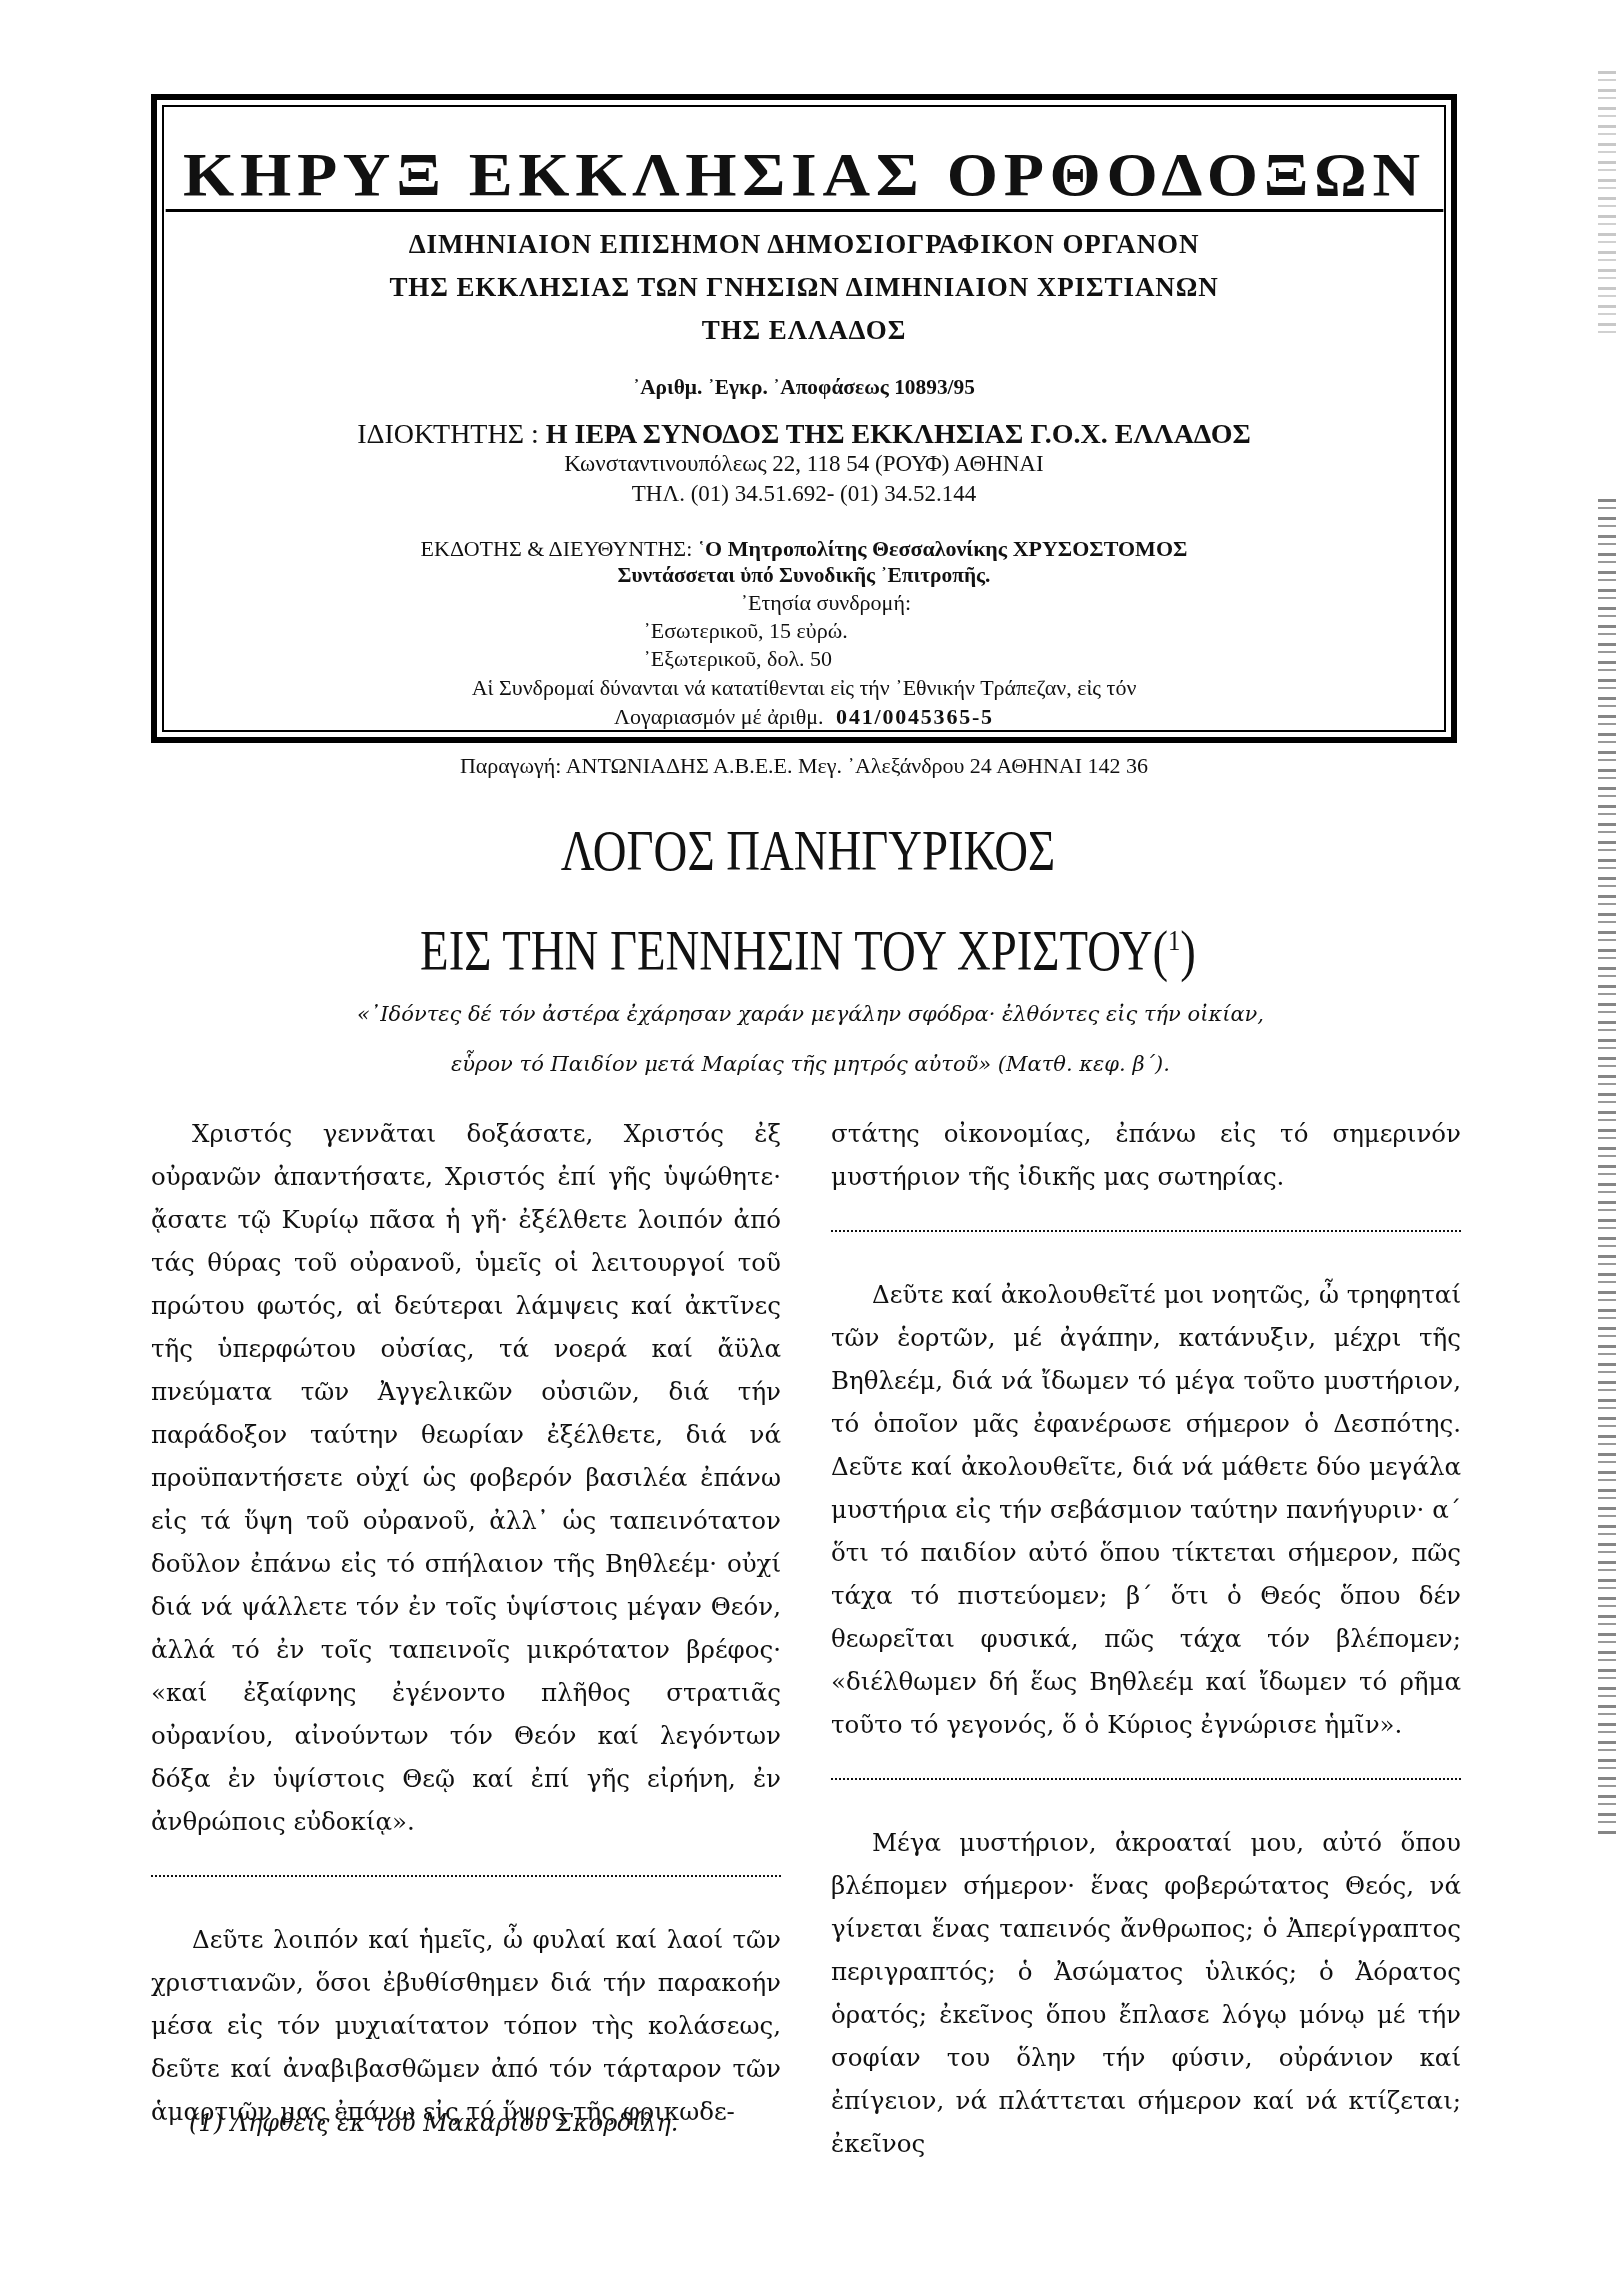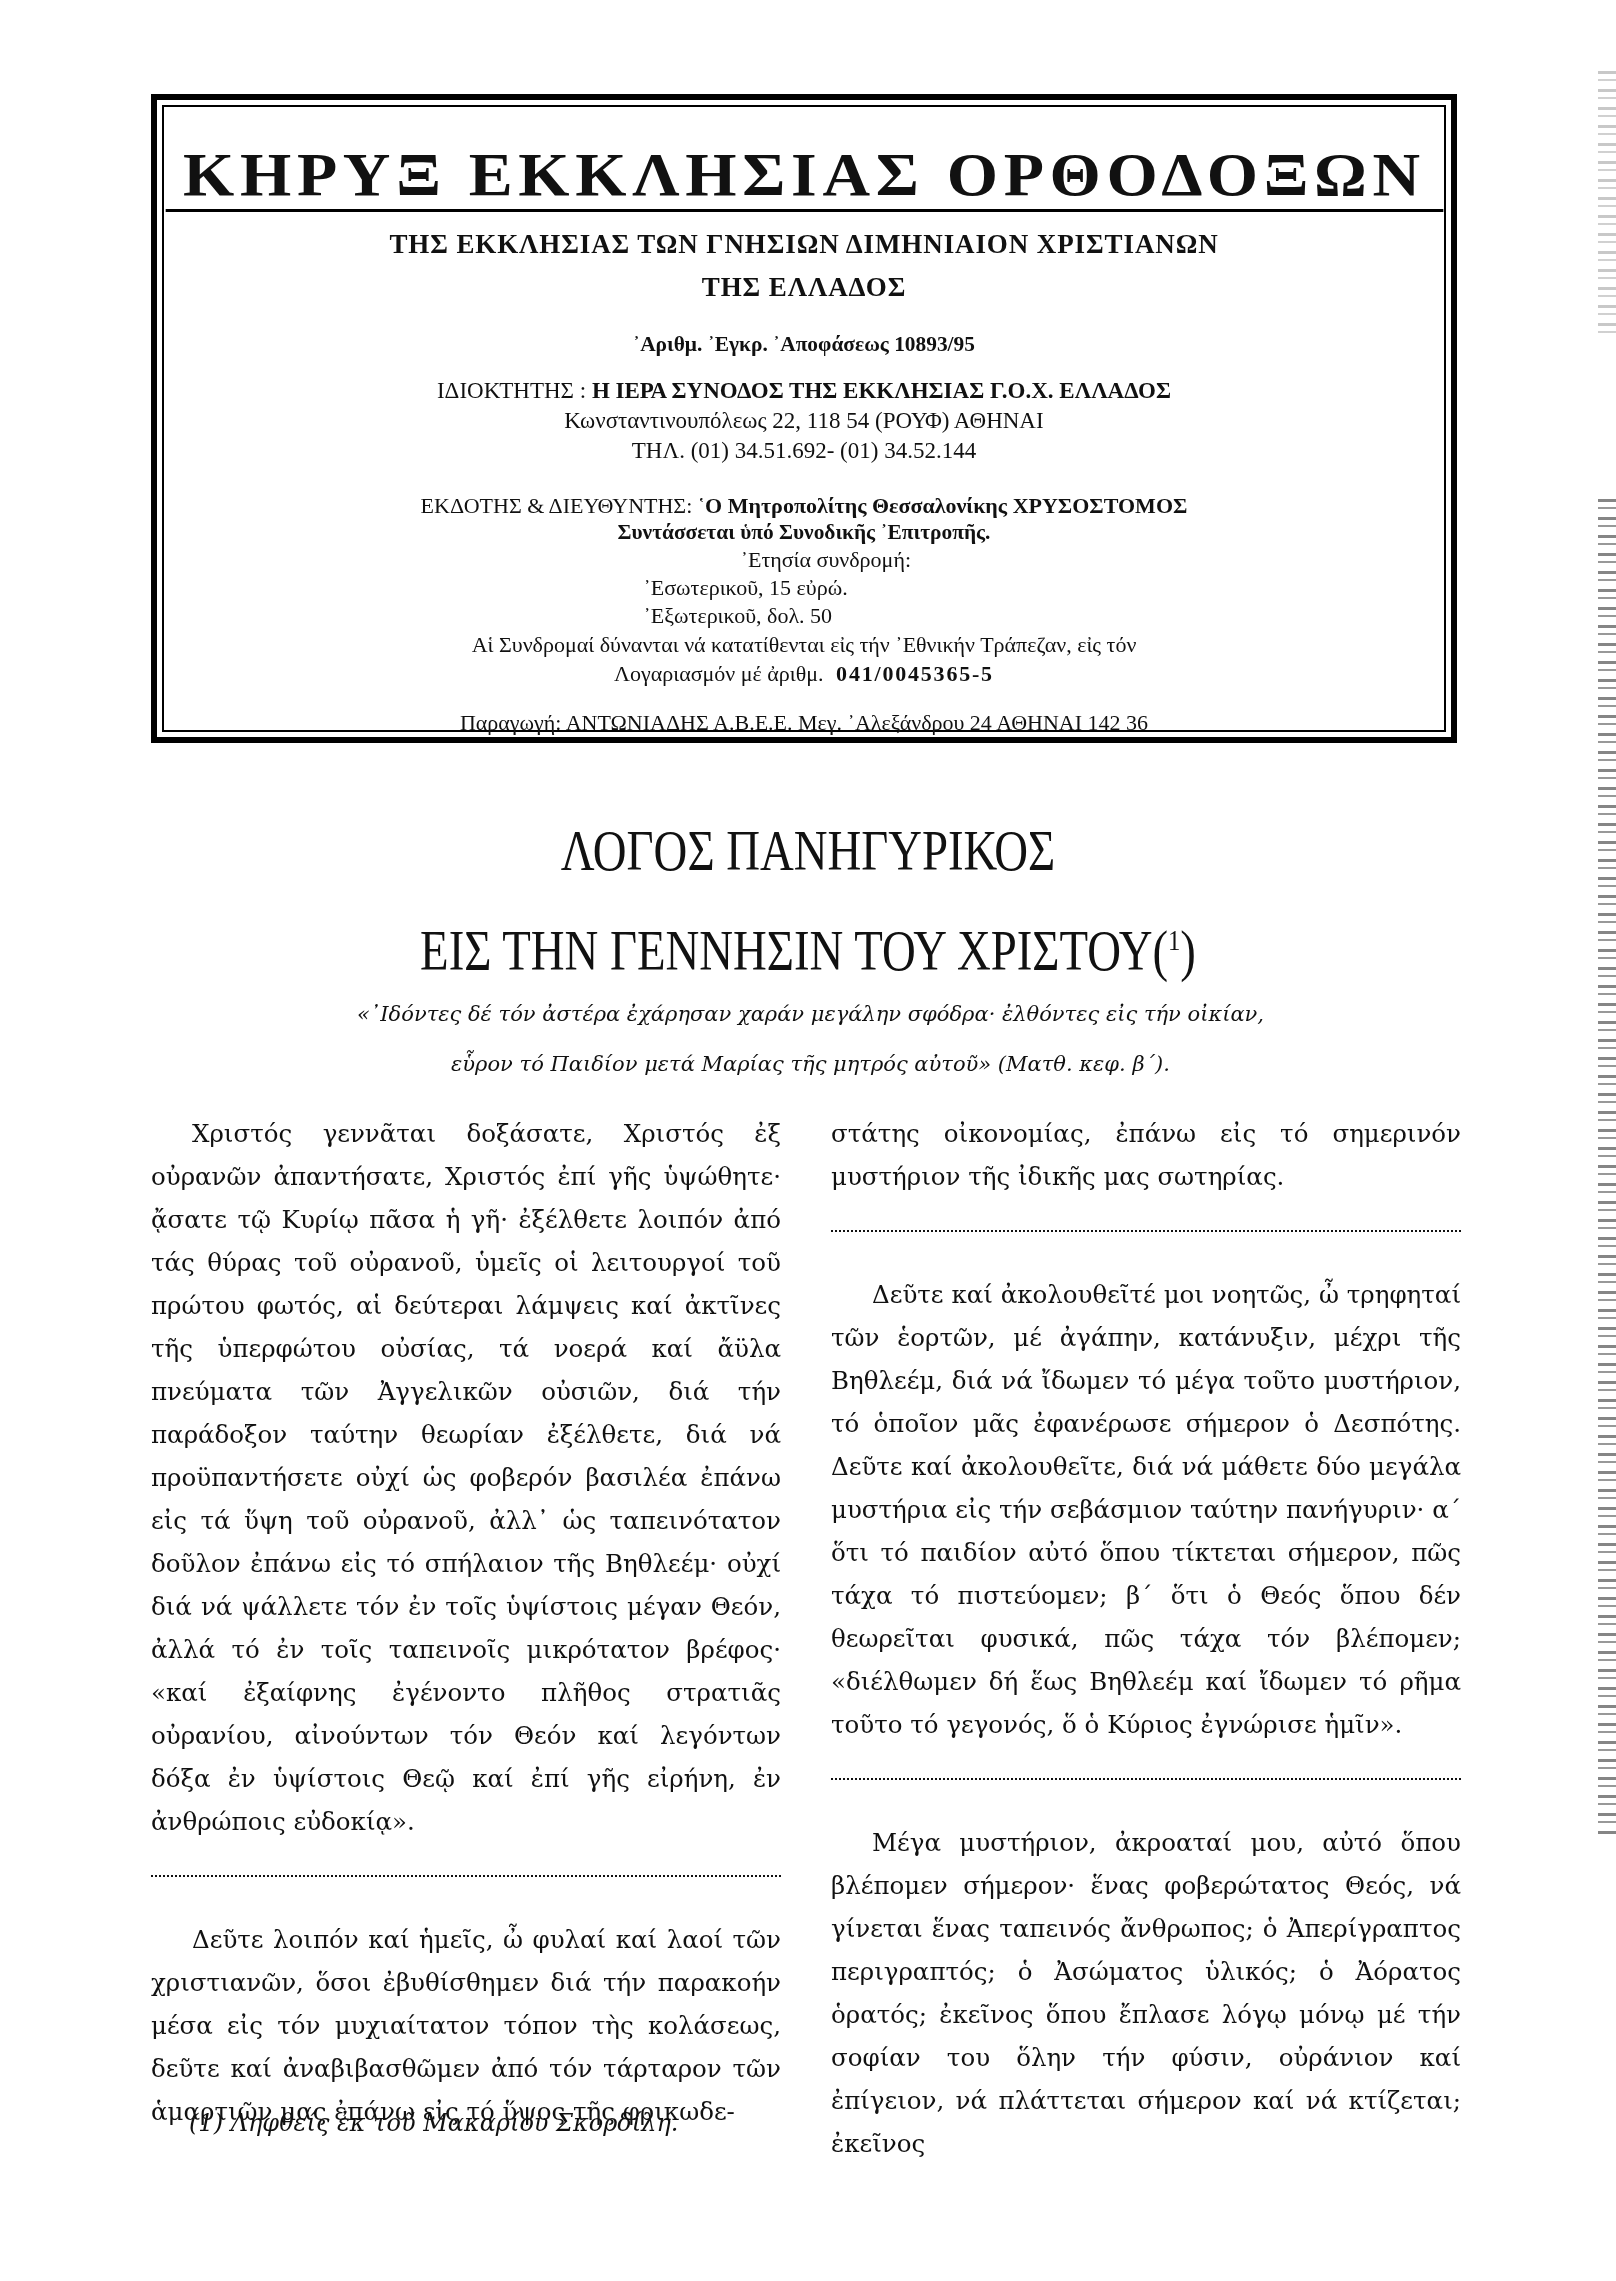--- a/index.html
+++ b/index.html
@@ -29,21 +29,21 @@
     font-size: 61px; letter-spacing: 5.3px; line-height: 1;
     font-variant: small-caps;
     border-bottom: 3.6px solid #000; padding: 0 16px 3.6px;
     transform: scaleX(1.08);
   }
   .mh-sub {
     font-family: "Liberation Serif", serif; font-weight: bold;
     font-size: 27px; line-height: 43px; letter-spacing: 0.9px; margin-top: 10.7px;
   }
   .mh-reg { font-family: "Liberation Serif", serif; font-weight: bold; font-size: 21.4px; margin-top: 23px; }
-  .mh-owner { font-family: "Liberation Serif", serif; font-size: 23px; margin-top: 19.6px; line-height: 30px; }
+  .mh-owner { font-family: "Liberation Serif", serif; font-size: 28px; margin-top: 19.6px; line-height: 30px; }
   .mh-owner b { font-weight: bold; }
   .mh-line { font-family: "Liberation Serif", serif; font-size: 23px; line-height: 30px; }
   .mh-editor { font-family: "Liberation Serif", serif; font-size: 22px; margin-top: 26px; line-height: 27px; }
   .mh-compiled { font-family: "Liberation Serif", serif; font-weight: bold; font-size: 21.4px; line-height: 27px; }
   .mh-sub-row {
     display: flex; justify-content: center; align-items: center;
     font-family: "Liberation Serif", serif; font-size: 22px; line-height: 28px; flex-direction: column;
   }
   .mh-sub-row .lbl { width: 267px; text-align: right; padding-right: 53px; }
   .mh-sub-row .vals { text-align: left; width: 321px; }
@@ -84,20 +84,21 @@
 </head>
 <body>
 
 <div class="scan-edge"></div>
 <div class="scan-edge scan-edge2"></div>
 
 <div class="masthead">
   <div class="masthead-inner">
     <div class="mh-title">ΚΗΡΥΞ ΕΚΚΛΗΣΙΑΣ ΟΡΘΟΔΟΞΩΝ</div>
     <div class="mh-sub">
+      <div>ΔΙΜΗΝΙΑΙΟΝ ΕΠΙΣΗΜΟΝ ΔΗΜΟΣΙΟΓΡΑΦΙΚΟΝ ΟΡΓΑΝΟΝ</div>
       <div>ΤΗΣ ΕΚΚΛΗΣΙΑΣ ΤΩΝ ΓΝΗΣΙΩΝ ΔΙΜΗΝΙΑΙΟΝ ΧΡΙΣΤΙΑΝΩΝ</div>
       <div>ΤΗΣ ΕΛΛΑΔΟΣ</div>
     </div>
     <div class="mh-reg">᾿Αριθμ. ᾿Εγκρ. ᾿Αποφάσεως 10893/95</div>
     <div class="mh-owner"><span>ΙΔΙΟΚΤΗΤΗΣ : </span><b>Η ΙΕΡΑ ΣΥΝΟΔΟΣ ΤΗΣ ΕΚΚΛΗΣΙΑΣ Γ.Ο.Χ. ΕΛΛΑΔΟΣ</b></div>
     <div class="mh-line">Κωνσταντινουπόλεως 22, 118 54 (ΡΟΥΦ) ΑΘΗΝΑΙ</div>
     <div class="mh-line">ΤΗΛ. (01) 34.51.692- (01) 34.52.144</div>
     <div class="mh-editor"><span>ΕΚΔΟΤΗΣ &amp; ΔΙΕΥΘΥΝΤΗΣ: </span><b>῾Ο Μητροπολίτης Θεσσαλονίκης ΧΡΥΣΟΣΤΟΜΟΣ</b></div>
     <div class="mh-compiled">Συντάσσεται ὑπό  Συνοδικῆς ᾿Επιτροπῆς.</div>
     <div class="mh-sub-row">

